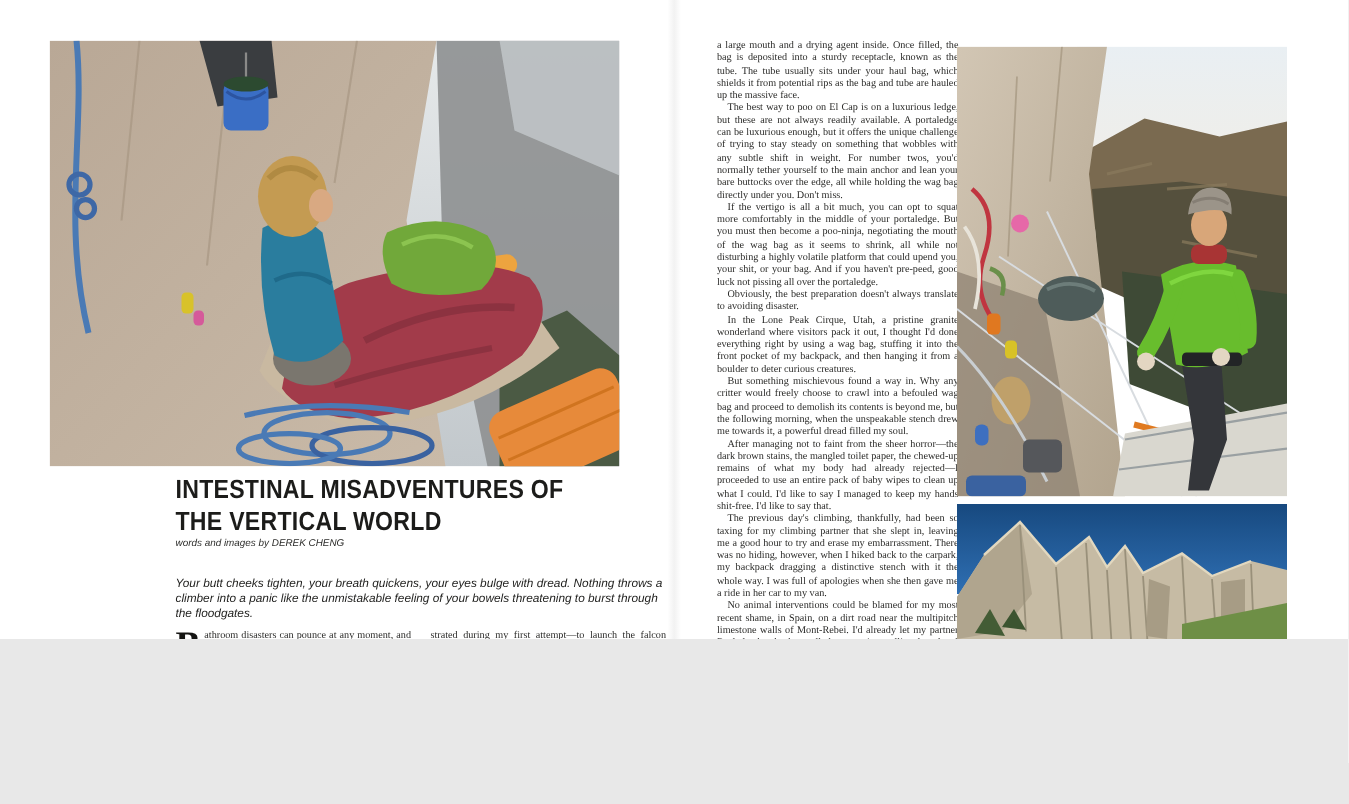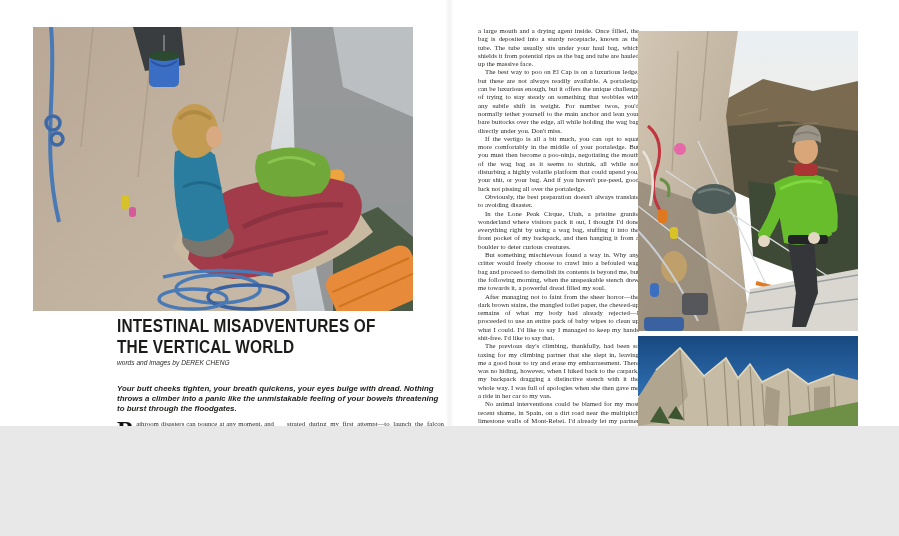--- a/index.html
+++ b/index.html
@@ -30,21 +30,21 @@
     font-size:17.5px; line-height:21px; color:#1c1c1a; letter-spacing:0.2px;
     transform:scaleX(0.88); transform-origin:left top; white-space:nowrap;
   }
   .byline {
     position:absolute; left:117px; top:359px;
     font-family:"Liberation Sans", sans-serif; font-style:italic;
     font-size:6.6px; color:#2e2e2c;
   }
   .intro {
     position:absolute; left:117px; top:384px; width:328px;
-    font-family:"Liberation Sans", sans-serif; font-style:italic; font-weight:bold;
+    font-family:"Liberation Sans", sans-serif; font-style:italic; font-weight:normal;
     font-size:7.9px; line-height:10.2px; color:#1e1e1c;
   }
   .columns {
     position:absolute; left:117px; top:420px; width:328px; height:88px;
     display:flex; gap:13px; overflow:hidden;
   }
   .col { width:157px; height:100%; overflow:hidden; }
   .body-p {
     font-size:6.8px; line-height:8.3px; text-align:justify;
     text-indent:7px; color:#2a2a28;

